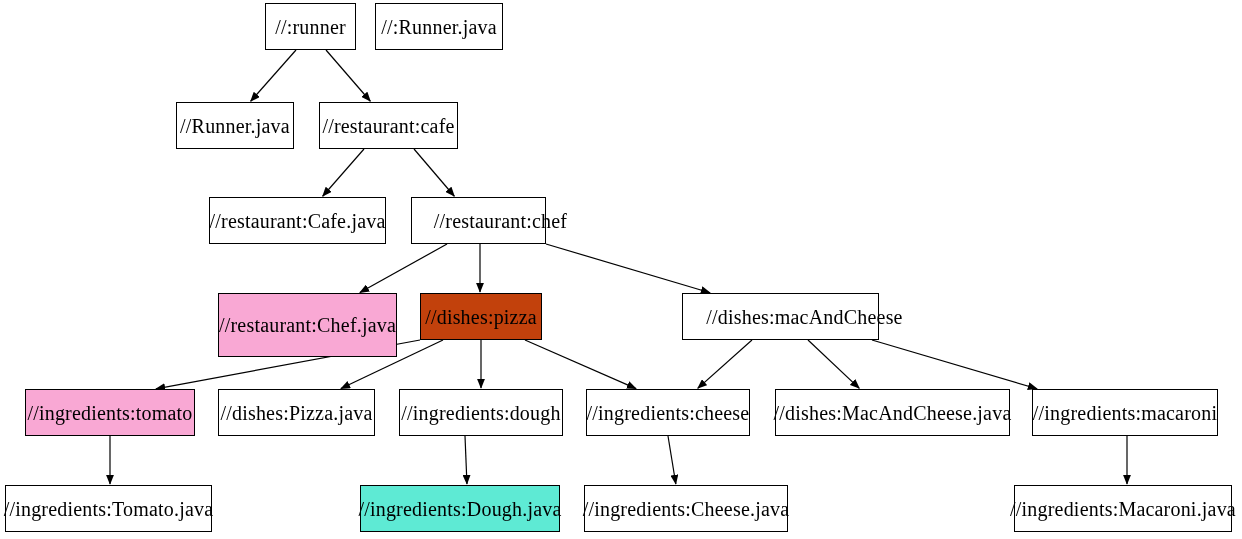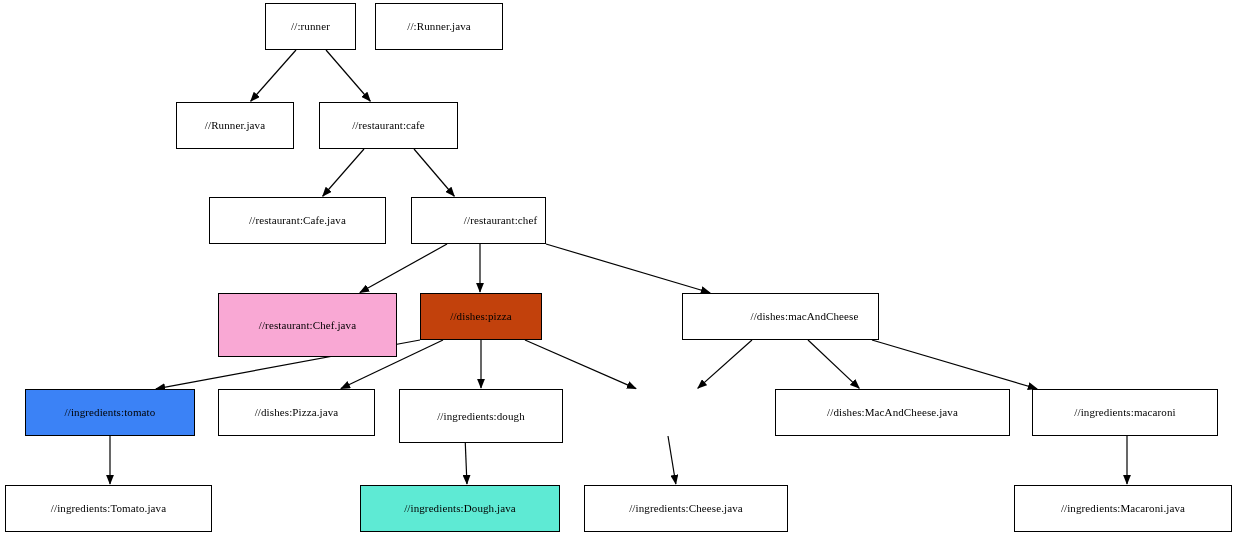--- a/index.html
+++ b/index.html
@@ -36,21 +36,21 @@
   .graph-node {
     position: absolute;
     box-sizing: border-box;
     border: 1px solid #000000;
     background: #ffffff;
     display: flex;
     align-items: center;
     justify-content: center;
     color: #000000;
     font-family: "Liberation Serif", "DejaVu Serif", serif;
-    font-size: 11px;
+    font-size: 20px;
     line-height: 1;
     white-space: nowrap;
     letter-spacing: 0.01em;
   }
   .graph-node .node-label {
     display: block;
     padding: 0 6px;
   }
 </style>
 </head>
@@ -107,28 +107,31 @@
       </div>
       <div class="graph-node" style="left: 218px; top: 293px; width: 179px; height: 64px; border-color: rgb(0, 0, 0); background: #f9a8d4;">
         <span class="node-label">//restaurant:Chef.java</span>
       </div>
       <div class="graph-node" style="left: 420px; top: 293px; width: 122px; height: 47px; border-color: rgb(0, 0, 0); background: #c2410c;">
         <span class="node-label">//dishes:pizza</span>
       </div>
       <div class="graph-node" style="left: 682px; top: 293px; width: 197px; height: 47px; border-color: rgb(0, 0, 0); background: rgb(255, 255, 255); padding-left: 48px;">
         <span class="node-label">//dishes:macAndCheese</span>
       </div>
-      <div class="graph-node" style="left: 25px; top: 389px; width: 170px; height: 47px; border-color: rgb(0, 0, 0); background: #3b82f6;">
+      <div class="graph-node" style="left: 25px; top: 389px; width: 170px; height: 47px; border-color: rgb(0, 0, 0); background: #f9a8d4;">
         <span class="node-label">//ingredients:tomato</span>
       </div>
       <div class="graph-node" style="left: 218px; top: 389px; width: 157px; height: 47px; border-color: rgb(0, 0, 0); background: rgb(255, 255, 255);">
         <span class="node-label">//dishes:Pizza.java</span>
       </div>
-      <div class="graph-node" style="left: 399px; top: 389px; width: 164px; height: 54px; border-color: rgb(0, 0, 0); background: rgb(255, 255, 255);">
+      <div class="graph-node" style="left: 399px; top: 389px; width: 164px; height: 47px; border-color: rgb(0, 0, 0); background: rgb(255, 255, 255);">
         <span class="node-label">//ingredients:dough</span>
+      </div>
+      <div class="graph-node" style="left: 586px; top: 389px; width: 164px; height: 47px; border-color: rgb(0, 0, 0); background: rgb(255, 255, 255);">
+        <span class="node-label">//ingredients:cheese</span>
       </div>
       <div class="graph-node" style="left: 775px; top: 389px; width: 235px; height: 47px; border-color: rgb(0, 0, 0); background: rgb(255, 255, 255);">
         <span class="node-label">//dishes:MacAndCheese.java</span>
       </div>
       <div class="graph-node" style="left: 1032px; top: 389px; width: 186px; height: 47px; border-color: rgb(0, 0, 0); background: rgb(255, 255, 255);">
         <span class="node-label">//ingredients:macaroni</span>
       </div>
       <div class="graph-node" style="left: 5px; top: 485px; width: 207px; height: 47px; border-color: rgb(0, 0, 0); background: rgb(255, 255, 255);">
         <span class="node-label">//ingredients:Tomato.java</span>
       </div>

